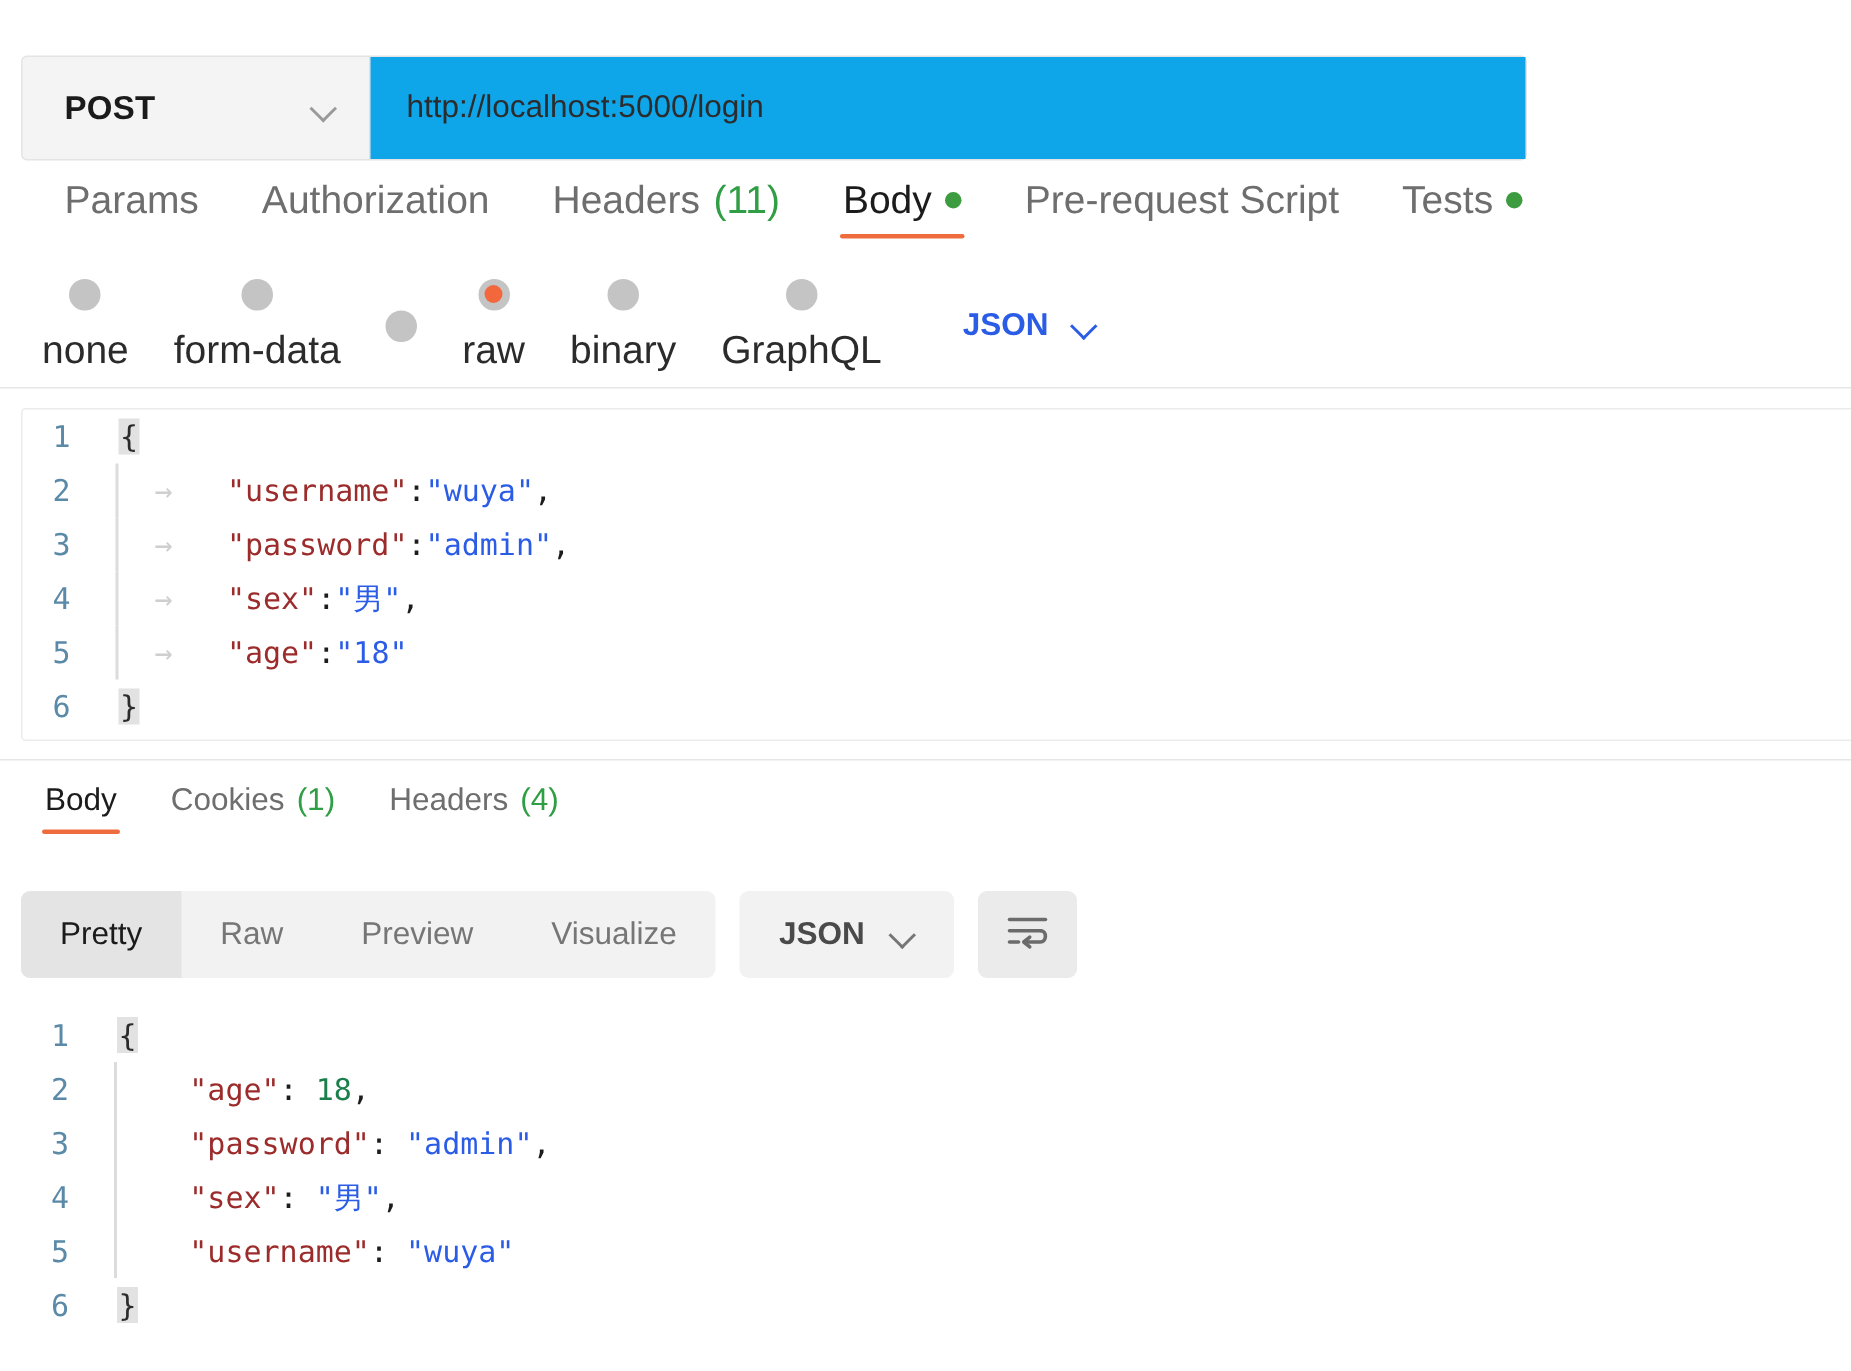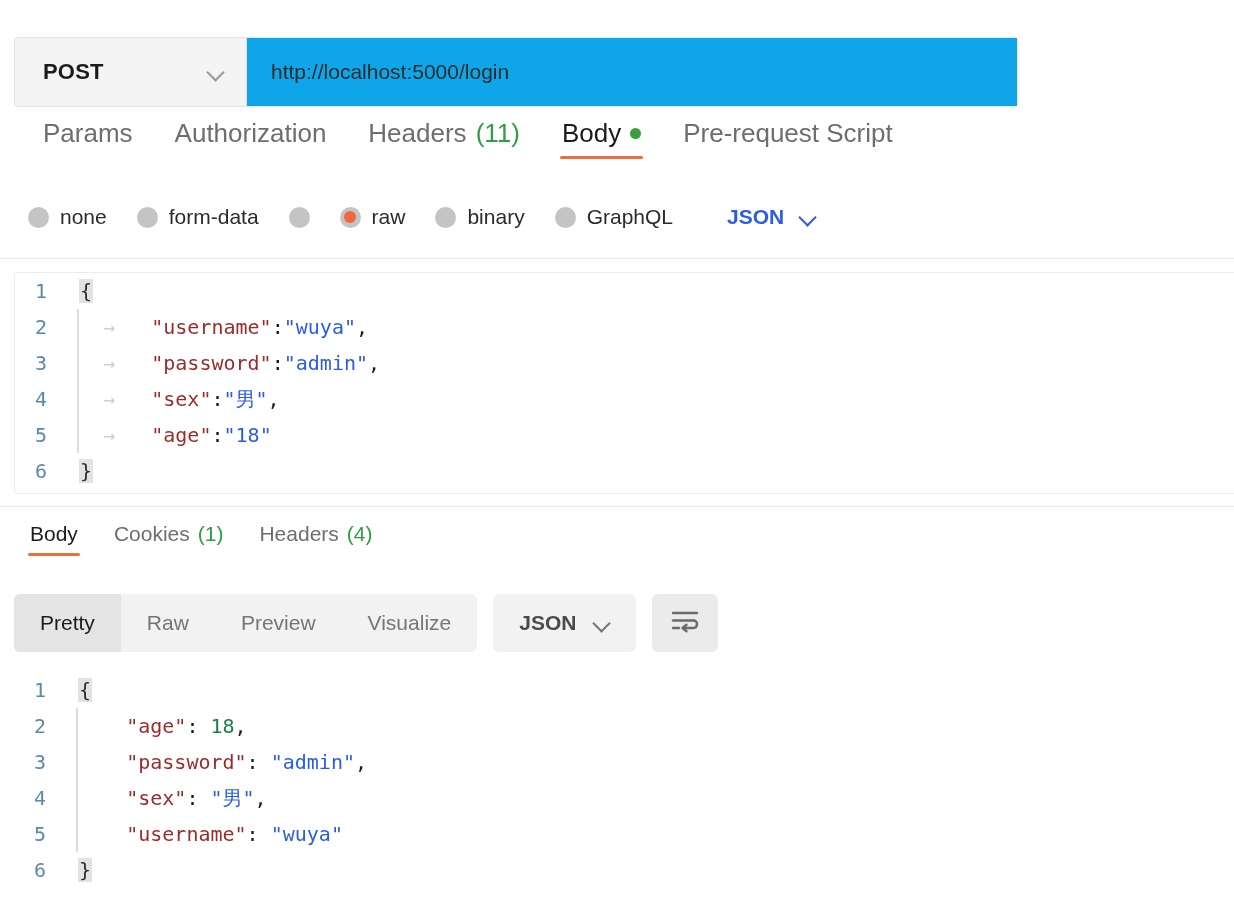--- a/index.html
+++ b/index.html
@@ -127,24 +127,25 @@
     display: flex;
     align-items: center;
     padding-left: 28px;
     box-sizing: border-box;
   }
   .radio-item {
     display: flex;
     align-items: center;
     gap: 11px;
     margin-right: 30px;
-    font-size: 21px;
+    font-size: 26px;
     color: #2b2b2b;
     cursor: pointer;
     white-space: nowrap;
+    flex-direction: column;
   }
   .radio-dot {
     width: 21px; height: 21px;
     border-radius: 50%;
     background: #c4c4c4;
     flex: none;
     display: flex;
     align-items: center;
     justify-content: center;
   }
@@ -357,20 +358,24 @@
       <span>Headers</span>
       <span class="count-green">(11)</span>
     </div>
     <div class="req-tab active">
       <span>Body</span>
       <span class="dot-green"></span>
       <span class="tab-underline"></span>
     </div>
     <div class="req-tab">
       <span>Pre-request Script</span>
+    </div>
+    <div class="req-tab">
+      <span>Tests</span>
+      <span class="dot-green"></span>
     </div>
   </div>
 
 <div class="body-types" id="body-types">
     <div class="radio-item">
       <span class="radio-dot"></span>
       <span>none</span>
     </div>
     <div class="radio-item">
       <span class="radio-dot"></span>

